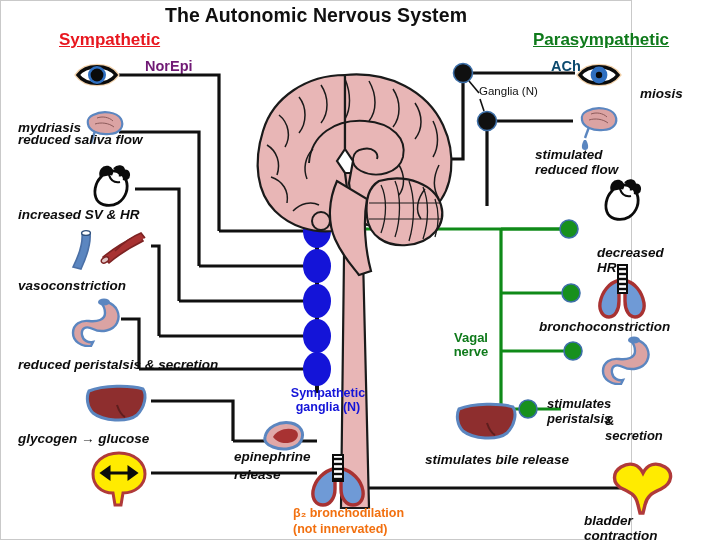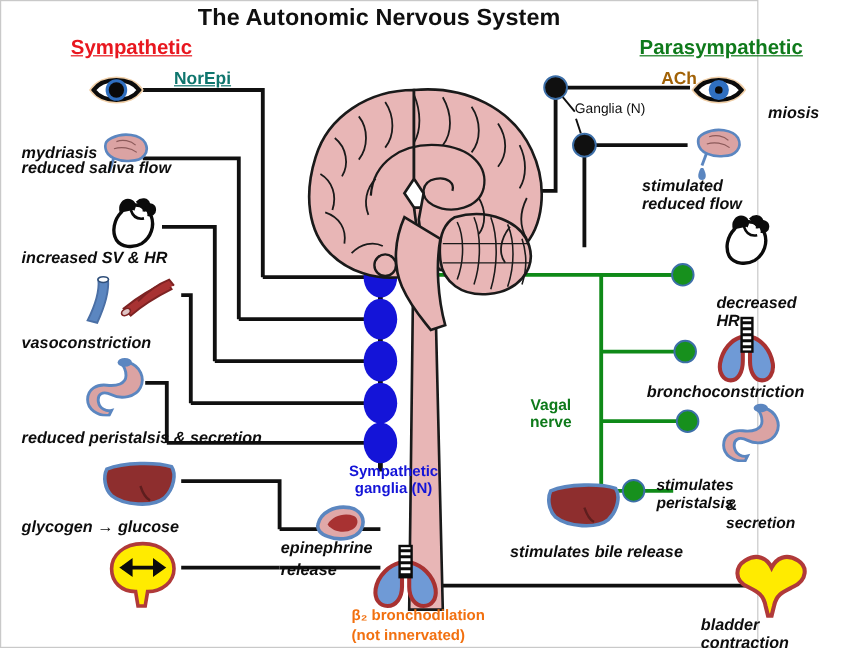--- a/index.html
+++ b/index.html
@@ -22,24 +22,24 @@
   #wires{position:absolute;left:0;top:0;width:720px;height:540px;pointer-events:none;}
 </style>
 </head>
 <body>
 
 <div id="root">
 
   <div class="abs lbl" id="title">The Autonomic Nervous System</div>
 
   <div class="abs hdr" style="left:58px;top:29px;color:#e8171f;">Sympathetic</div>
-  <div class="abs sub" style="left:144px;top:57px;color:#0f766e;text-decoration:underline;">NorEpi</div>
+  <div class="abs sub" style="left:144px;top:57px;color:#701a75;">NorEpi</div>
 
   <div class="abs hdr" style="left:532px;top:29px;color:#0f7a1b;">Parasympathetic</div>
-  <div class="abs sub" style="left:550px;top:57px;color:#a16207;">ACh</div>
+  <div class="abs sub" style="left:550px;top:57px;color:#0c4a6e;">ACh</div>
 
   <svg id="wires" viewBox="0 0 720 540">
     <g stroke="#101010" stroke-width="3.2" fill="none" stroke-linecap="butt">
 
       <path d="M118,74 H218 V230"></path>
 
       <path d="M118,131 H198 V265"></path>
 
       <path d="M134,188 H178 V300"></path>
 
@@ -230,21 +230,21 @@
   <div class="abs lbl" style="left:233px;top:448px;font-size:13.5px;">epinephrine</div>
   <div class="abs lbl" style="left:233px;top:466px;font-size:13.5px;">release</div>
 
   <div class="abs gang-lbl" style="left:272px;top:386px;width:110px;font-size:12.5px;color:#1414d8;">
     <span>Sympathetic</span><br>
     <span>ganglia (N)</span>
   </div>
 
   <div class="abs tiny" style="left:478px;top:84px;">Ganglia (N)</div>
 
-  <div class="abs gang-lbl" style="left:428px;top:330px;width:60px;font-size:13px;color:#0f7a1b;">
+  <div class="abs gang-lbl" style="left:440px;top:330px;width:60px;font-size:13px;color:#0f7a1b;">
     <span>Vagal</span><br>
     <span>nerve</span>
   </div>
 
   <svg class="abs" style="left:306px;top:452px;" width="62" height="56" viewBox="0 0 62 56">
     <path d="M26,16 C18,18 8,26 6,38 C5,46 9,52 16,52 C23,52 28,45 28,36 L28,16 Z" fill="#6f9ad6" stroke="#a83232" stroke-width="3.4"></path>
     <path d="M36,16 C44,18 54,26 56,38 C57,46 53,52 46,52 C39,52 34,45 34,36 L34,16 Z" fill="#6f9ad6" stroke="#a83232" stroke-width="3.4"></path>
     <rect x="26" y="2" width="10" height="26" fill="#ffffff" stroke="#0b0b0b" stroke-width="2"></rect>
     <g stroke="#0b0b0b" stroke-width="2.4">
       <path d="M26,6 H36"></path>

